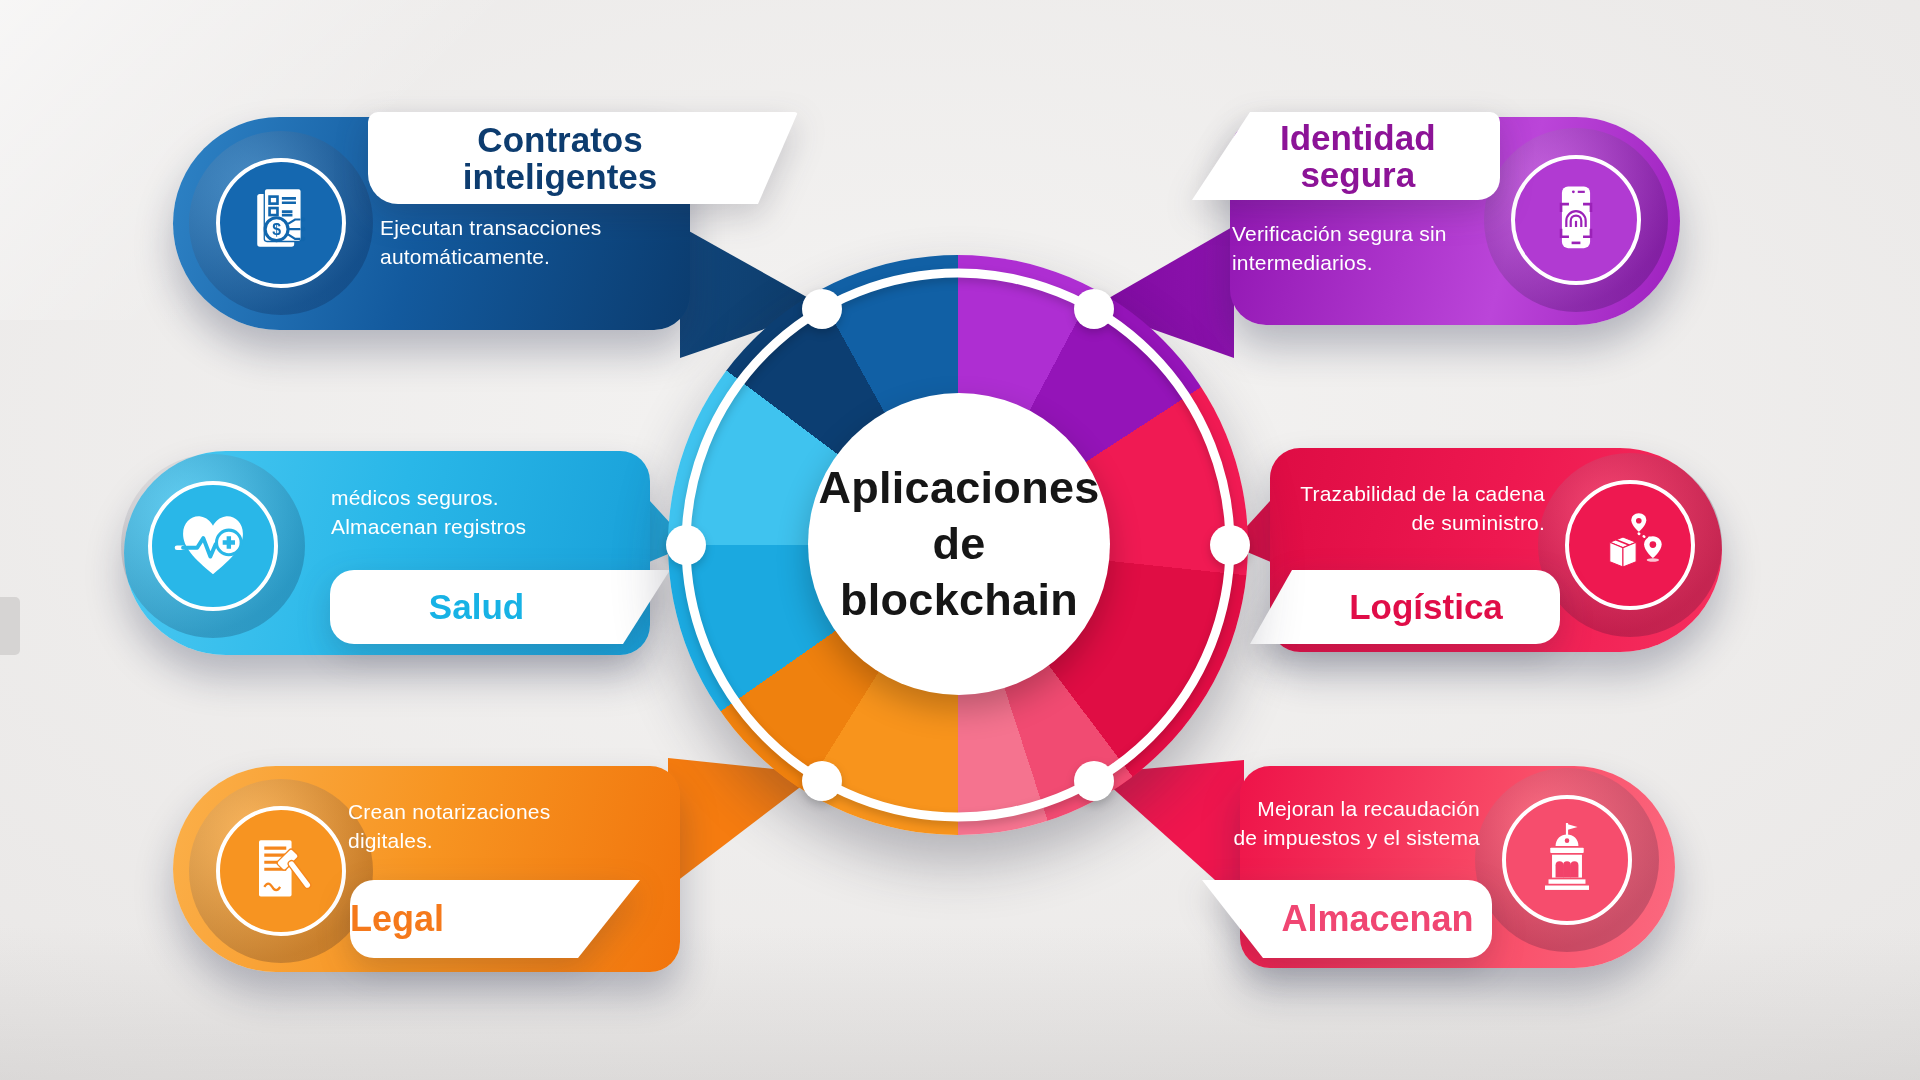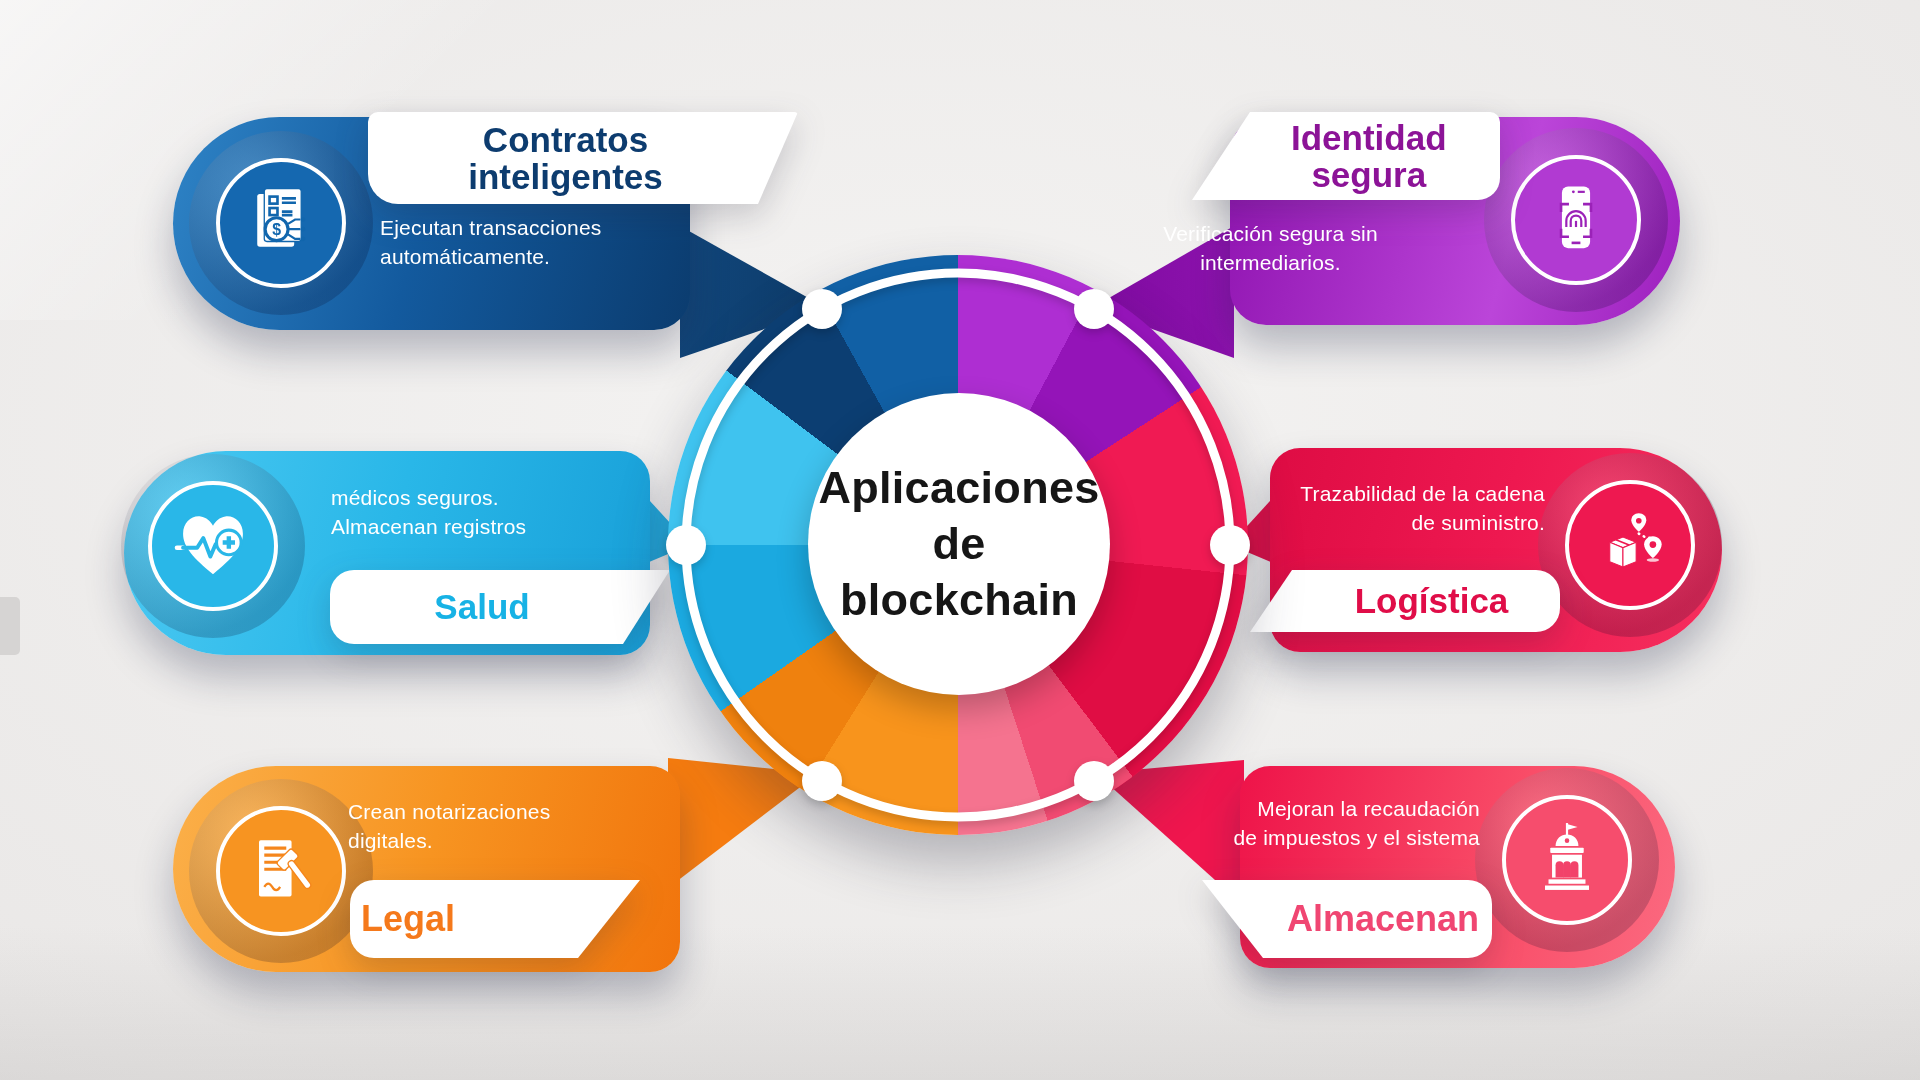--- a/index.html
+++ b/index.html
@@ -15,21 +15,21 @@
   .edge-tab{left:0;top:597px;width:20px;height:58px;background:#d6d4d3;border-radius:0 5px 5px 0;z-index:1;}
 
   
   .tail{z-index:2;filter:drop-shadow(10px 14px 10px rgba(40,40,60,.22));}
   .body{z-index:3;box-shadow:0 22px 38px rgba(30,35,70,.28);}
   .cap{z-index:4;width:184px;height:184px;border-radius:50%;background:radial-gradient(circle at 36% 30%, rgba(255,255,255,.16), rgba(5,5,35,.20) 72%);}
   .icon-circle{z-index:5;width:130px;height:130px;border-radius:50%;border:4px solid #fff;box-sizing:border-box;display:flex;align-items:center;justify-content:center;}
   .icon-circle svg{width:88px;height:88px;display:block;}
   .pillwrap{z-index:6;filter:drop-shadow(0 12px 16px rgba(40,40,60,.20));}
   .pill{background:#fff;display:flex;align-items:center;font-weight:bold;}
-  .pill .t{width:100%;padding-left:11px;}
+  .pill .t{width:100%;}
   .desc{z-index:6;color:#fff;font-size:21px;line-height:1.38;letter-spacing:.2px;}
   .title-2l{line-height:1.06;font-size:35px;text-align:center;}
 
   
   .contratos-body{left:173px;top:117px;width:517px;height:213px;border-radius:107px 36px 36px 107px;
     background:linear-gradient(105deg,#2e83c6 0%,#135a9e 48%,#0b3c6f 100%);}
   .contratos-tail{left:680px;top:226px;width:146px;height:132px;background:linear-gradient(100deg,#11477c,#0d3a68);
     clip-path:polygon(0 0,100% 62%,0 100%);}
   .contratos-cap{left:189px;top:131px;}
   .contratos-icon{left:216px;top:158px;background:#1568b0;}
@@ -60,29 +60,29 @@
   
   .identidad-body{left:1230px;top:117px;width:450px;height:208px;border-radius:36px 104px 104px 36px;
     background:linear-gradient(105deg,#8f13b0 0%,#bb45d9 62%,#9c1fbd 100%);}
   .identidad-tail{left:1092px;top:226px;width:142px;height:132px;background:linear-gradient(260deg,#8d13ae,#7f0aa0);
     clip-path:polygon(100% 0,0 62%,100% 100%);}
   .identidad-cap{left:1484px;top:128px;}
   .identidad-icon{left:1511px;top:155px;background:#b13ad2;}
   .identidad-pill{left:1192px;top:112px;width:308px;height:88px;border-radius:4px 10px 22px 0;
     clip-path:polygon(58px 0,100% 0,100% 100%,0 100%);justify-content:flex-start;padding-left:88px;box-sizing:border-box;color:#8c1397;text-align:left;}
   .identidad-pill .t{width:auto;}
-  .identidad-desc{left:1112px;top:220px;width:317px;text-align:center;}
+  .identidad-desc{left:1232px;top:220px;width:317px;text-align:left;}
 
   
   .logistica-body{left:1270px;top:448px;width:452px;height:204px;border-radius:30px 102px 102px 30px;
     background:linear-gradient(105deg,#de0c44 0%,#ee1850 50%,#f6305e 100%);}
   .logistica-tail{left:1230px;top:464px;width:74px;height:112px;background:#e60e48;clip-path:polygon(100% 0,0 72%,100% 100%);}
   .logistica-cap{left:1538px;top:453px;}
   .logistica-icon{left:1565px;top:480px;background:#ee1850;}
-  .logistica-pill{left:1250px;top:570px;width:310px;height:62px;border-radius:0 24px 24px 0;
+  .logistica-pill{left:1250px;top:570px;width:310px;height:74px;border-radius:0 24px 24px 0;
     clip-path:polygon(42px 0,100% 0,100% 100%,0 100%);justify-content:center;padding-left:42px;box-sizing:border-box;color:#e00d48;font-size:35px;}
   .logistica-desc{left:1225px;top:480px;width:320px;text-align:right;}
 
   
   .gobierno-body{left:1240px;top:766px;width:435px;height:202px;border-radius:30px 101px 101px 30px;
     background:linear-gradient(105deg,#ee1349 0%,#f94d68 60%,#fb6a80 100%);}
   .gobierno-tail{left:1096px;top:760px;width:148px;height:146px;background:#f0164e;clip-path:polygon(100% 0,0 9%,100% 100%);}
   .gobierno-cap{left:1475px;top:768px;}
   .gobierno-icon{left:1502px;top:795px;background:#f64d6d;}
   .gobierno-pill{left:1202px;top:880px;width:290px;height:78px;border-radius:0 24px 24px 0;

